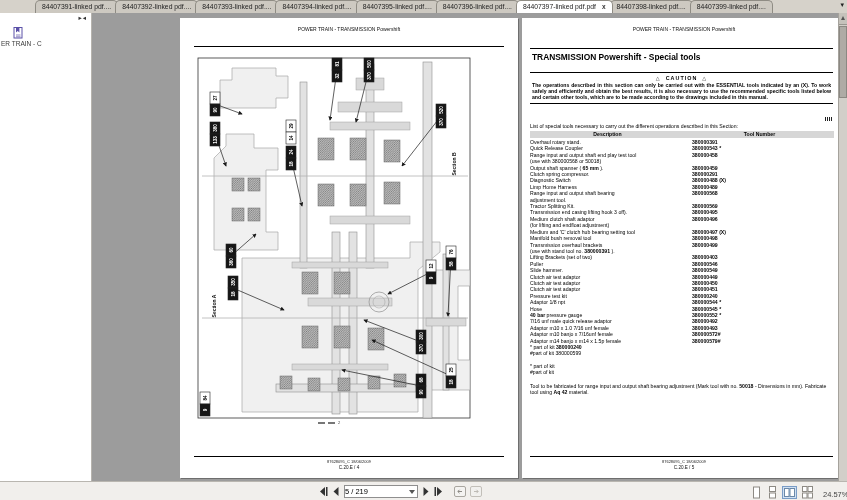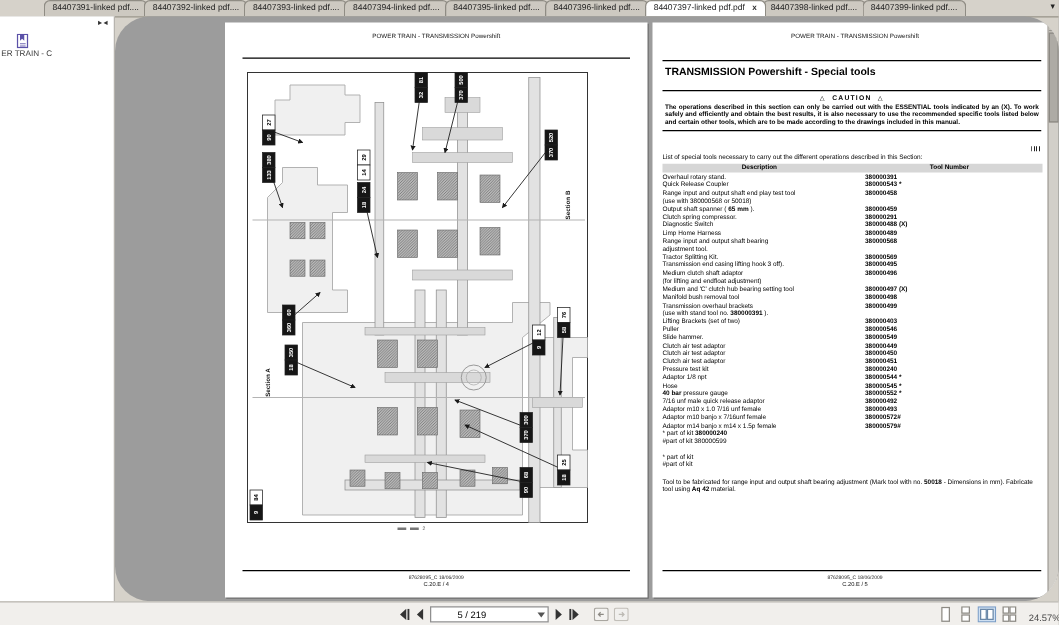--- a/index.html
+++ b/index.html
@@ -15,21 +15,21 @@
   .tab.active{background:#fff;z-index:3;}
   .tab .close{margin-left:6px;font-size:6.5px;color:#333;font-weight:bold;}
   .tab-overflow{position:absolute;right:3px;top:1px;font-size:7px;color:#222;}
   
   .main{position:absolute;left:0;top:13px;width:847px;height:468px;}
   .sidebar{position:absolute;left:0;top:0;width:91px;height:468px;background:#fff;
            border-right:1px solid #b7b4ae;}
   .side-tools{position:absolute;right:4px;top:1px;font-size:6.5px;color:#333;letter-spacing:1px;}
   .bm-icon{position:absolute;left:13px;top:14px;}
   .side-label{position:absolute;left:1px;top:27px;font-size:6.5px;color:#3a3a3a;white-space:nowrap;}
-  .docarea{position:absolute;left:92px;top:0;width:755px;height:468px;background:#9c9c9c;overflow:hidden;border-radius:28px;}
+  .docarea{position:absolute;left:92px;top:0;width:755px;height:468px;background:#9c9c9c;overflow:hidden;}
   
   .page{position:absolute;top:5px;width:338px;height:460px;background:#fff;
         box-shadow:1px 1px 0 #6e6e6e;color:#000;}
   .pageL{left:88px;}
   .pageR{left:430px;width:324px;}
   .p-header{position:absolute;top:8px;left:0;right:0;text-align:center;font-size:5px;color:#111;}
   .p-rule{position:absolute;left:14px;right:14px;height:1px;background:#000;}
   .p-footer-rule{position:absolute;left:14px;right:14px;bottom:21px;height:1px;background:#000;}
   .p-footer1{position:absolute;left:0;right:0;bottom:14px;text-align:center;font-size:4px;color:#222;}
   .p-footer2{position:absolute;left:0;right:0;bottom:8px;text-align:center;font-size:4.6px;color:#111;}
@@ -60,21 +60,21 @@
   .varrow{position:absolute;left:0;top:0;width:8px;height:11px;background:#c5c2bb;border-bottom:1px solid #98958f;}
   .varrow:after{content:"";position:absolute;left:1.5px;top:3px;border-left:2.5px solid transparent;
                 border-right:2.5px solid transparent;border-bottom:4px solid #555;}
   .vthumb{position:absolute;left:0;top:13px;width:8px;height:72px;background:#aeaba5;border:1px solid #8b8882;box-sizing:border-box;}
   
   .bottombar{position:absolute;left:0;top:481px;width:847px;height:19px;background:#f1efec;
              border-top:1px solid #b9b6b0;}
   .navgroup{position:absolute;left:318px;top:3px;display:flex;align-items:center;gap:4px;}
   .navbtn{display:inline-flex;align-items:center;}
   .pagefield{width:72px;height:11px;background:#fff;border:1px solid #8f8f8f;display:flex;
-             align-items:center;font-size:7.5px;padding-left:21px;position:relative;}
+             align-items:center;font-size:7.5px;padding-left:0;position:relative;}
   .pf-arrow{position:absolute;right:2px;top:4px;width:0;height:0;border-left:3px solid transparent;
             border-right:3px solid transparent;border-top:4px solid #555;}
   .rightgroup{position:absolute;left:750px;top:3px;display:flex;align-items:center;gap:3px;}
   .zoomtext{font-size:7.5px;color:#444;margin-left:5px;}
 </style>
 </head>
 <body>
 
 <div class="app">
 

